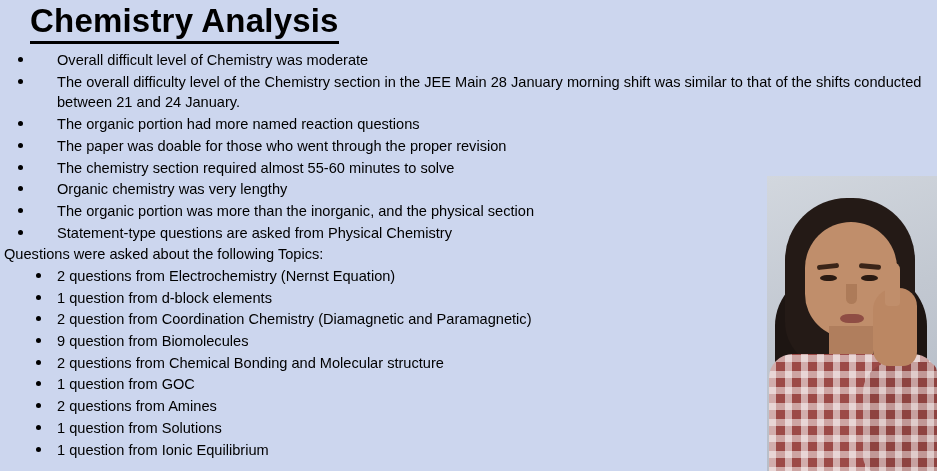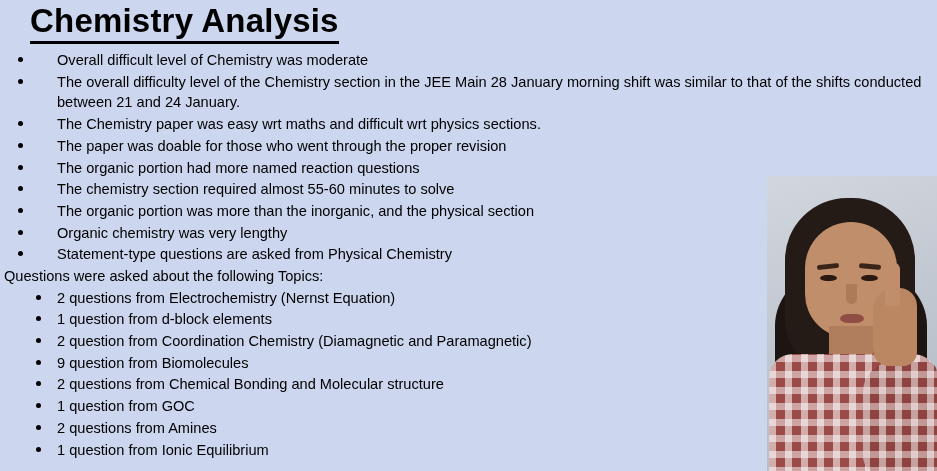--- a/index.html
+++ b/index.html
@@ -208,39 +208,39 @@
 
 <div class="slide">
 
   <h1 class="title">Chemistry Analysis</h1>
 
   <div class="content">
 
     <ul class="bullets">
       <li><span class="dot"></span><span>Overall difficult level of Chemistry was moderate</span></li>
       <li><span class="dot"></span><span>The overall difficulty level of the Chemistry section in the JEE Main 28 January morning shift was similar to that of the shifts conducted between 21 and 24 January.</span></li>
-      <li><span class="dot"></span><span>The Chemistry paper was easy wrt maths and difficult wrt physics sections.</span></li>
+      <li><span class="dot"></span><span>The organic portion had more named reaction questions</span></li>
       <li><span class="dot"></span><span>The paper was doable for those who went through the proper revision</span></li>
-      <li><span class="dot"></span><span>The organic portion had more named reaction questions</span></li>
       <li><span class="dot"></span><span>The chemistry section required almost 55-60 minutes to solve</span></li>
+      <li><span class="dot"></span><span>Organic chemistry was very lengthy</span></li>
       <li><span class="dot"></span><span>The organic portion was more than the inorganic, and the physical section</span></li>
-      <li><span class="dot"></span><span>Organic chemistry was very lengthy</span></li>
       <li><span class="dot"></span><span>Statement-type questions are asked from Physical Chemistry</span></li>
     </ul>
 
     <div class="section-heading">Questions were asked about the following Topics:</div>
 
     <ul class="bullets sub">
       <li><span class="dot"></span><span>2 questions from Electrochemistry (Nernst Equation)</span></li>
       <li><span class="dot"></span><span>1 question from d-block elements</span></li>
       <li><span class="dot"></span><span>2 question from Coordination Chemistry (Diamagnetic and Paramagnetic)</span></li>
       <li><span class="dot"></span><span>9 question from Biomolecules</span></li>
       <li><span class="dot"></span><span>2 questions from Chemical Bonding and Molecular structure</span></li>
       <li><span class="dot"></span><span>1 question from GOC</span></li>
       <li><span class="dot"></span><span>2 questions from Amines</span></li>
+      <li><span class="dot"></span><span>1 question from Solutions</span></li>
       <li><span class="dot"></span><span>1 question from Ionic Equilibrium</span></li>
     </ul>
 
   </div>
 
   <div class="presenter">
     <div class="bg-wall"></div>
     <div class="hair-back"></div>
     <div class="hair"></div>
     <div class="face"></div>

